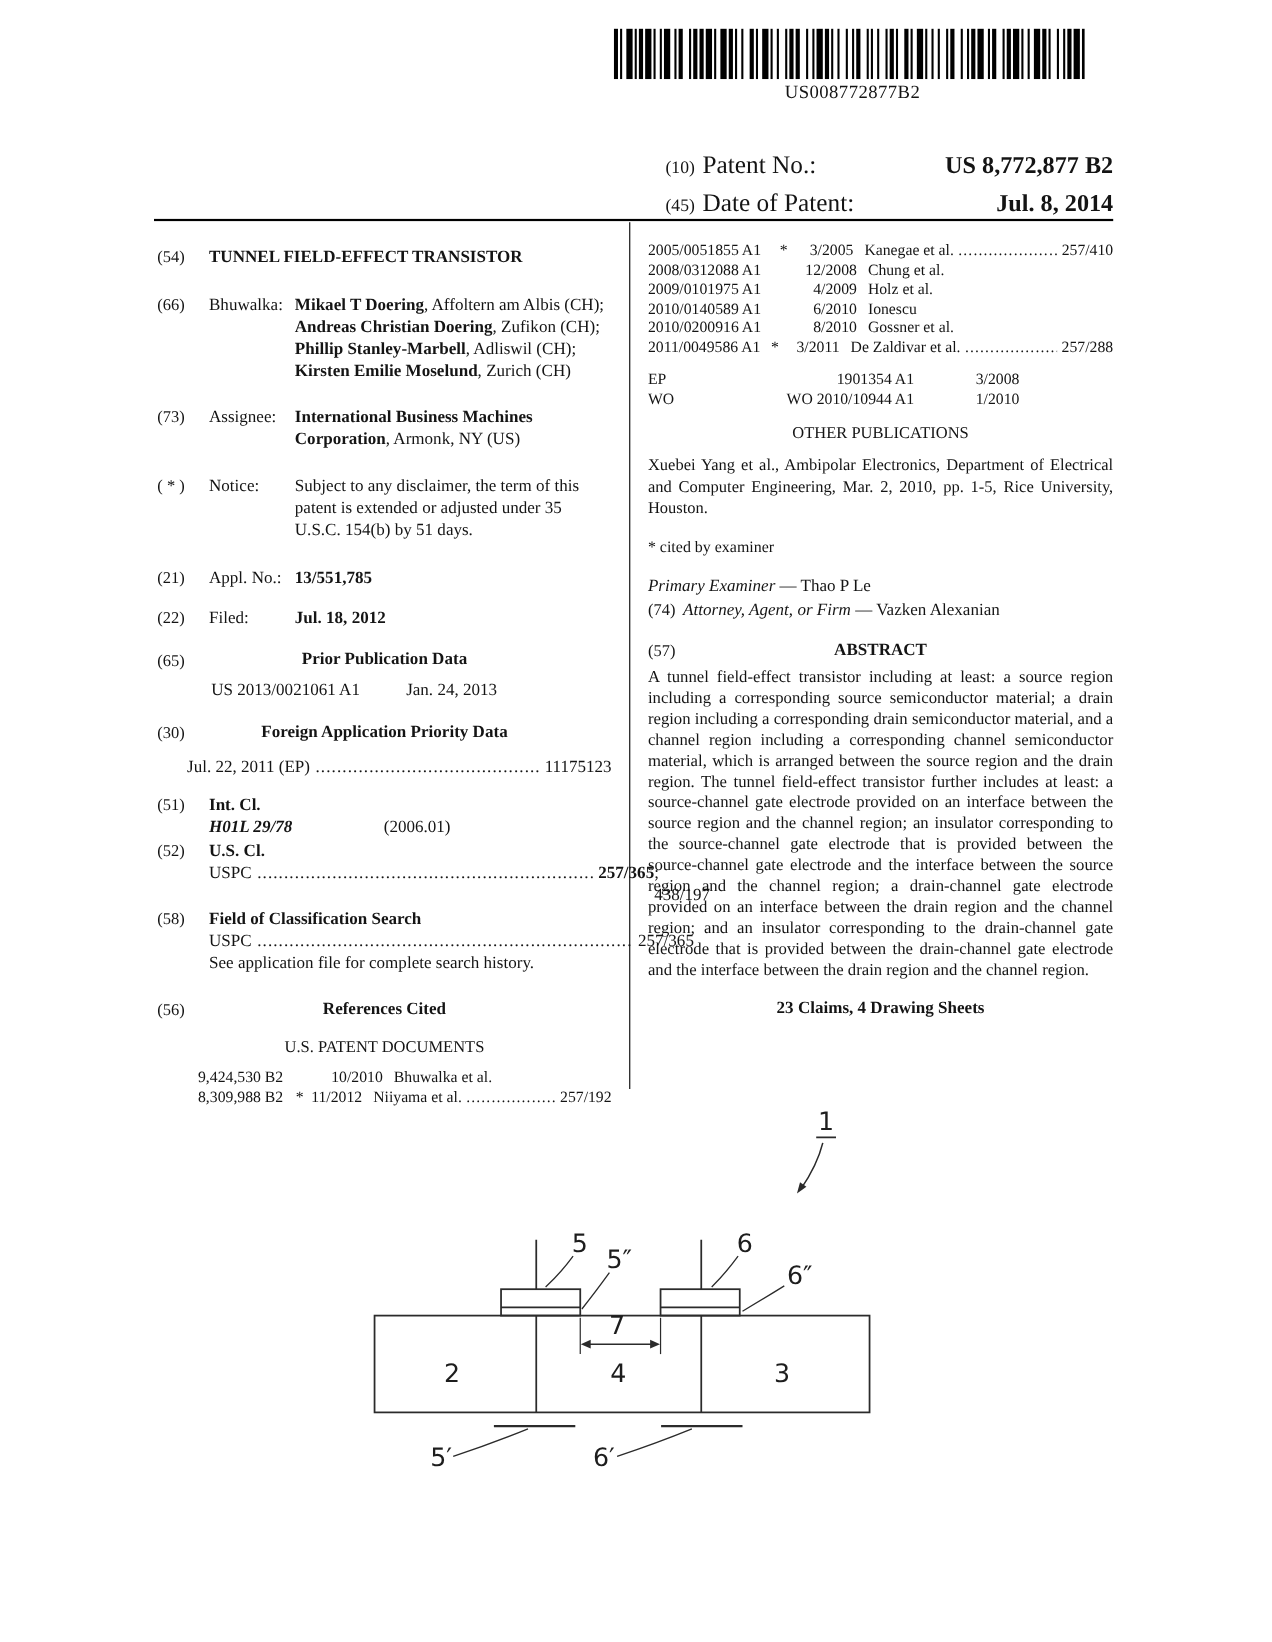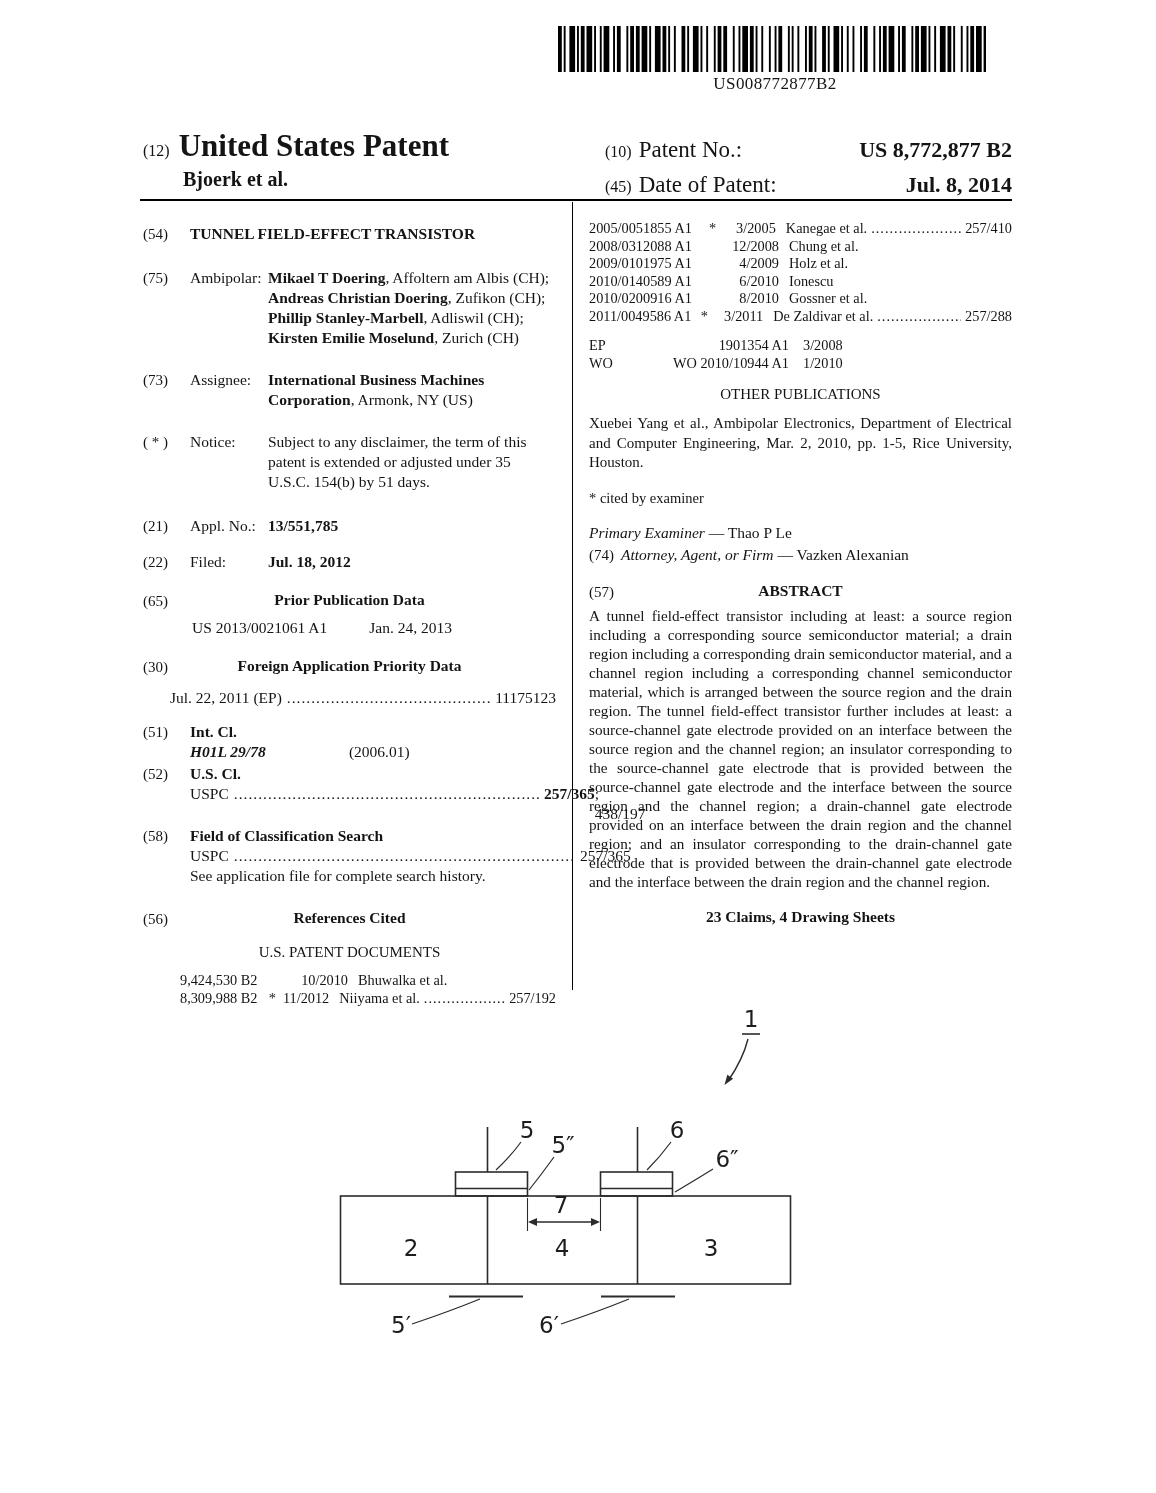--- a/index.html
+++ b/index.html
@@ -52,21 +52,21 @@
   .cit-head { text-align:center; margin-top:14px; font-size:15px; }
   .cit-rows-left { margin-left:37px; margin-top:10px; }
   .cit-row { display:flex; align-items:baseline; font-size:14.3px; line-height:17.5px; white-space:nowrap; }
   .cit-num-l { width:100px; }
   .cit-num-r { width:122px; }
   .cit-star { width:12px; }
   .cit-date { width:56px; text-align:right; }
   .cit-name { margin-left:10px; }
   .cit-dots { flex:1 1 auto; overflow:hidden; white-space:nowrap; margin:0 4px; letter-spacing:1px; }
 
-  .for-row { display:flex; align-items:center; font-size:14.3px; line-height:17.5px; }
+  .for-row { display:flex; align-items:center; font-size:14.3px; line-height:17.5px;gap:42px; }
   .for-office { width:50px; }
   .for-num { width:150px; text-align:right;font-family:Liberation Serif, serif; }
   .for-date { margin-left:14px; }
 
   .pub-para { margin-top:10px; font-size:15px; line-height:19.5px; text-align:justify; }
   .cited-line { margin-top:15px; font-size:14.5px; }
   .exam-line { margin-top:15px; }
   .attorney-line { margin-top:2px; }
   .abstract-para { margin-top:5px; font-size:15.2px; line-height:19px; text-align:justify; }
   .claims-line { margin-top:16px; text-align:center; font-weight:bold; }
@@ -151,27 +151,20 @@
           <rect x="402.8" y="0" width="1.9" height="46"></rect>
           <rect x="408.5" y="0" width="1.9" height="46"></rect>
           <rect x="412.3" y="0" width="3.8" height="46"></rect>
           <rect x="418.0" y="0" width="5.7" height="46"></rect>
           <rect x="425.6" y="0" width="2.4" height="46"></rect>
         </g>
     </svg>
     <div class="barcode-text">US008772877B2</div>
   </div>
 
-  <div class="hdr-left">
-    <div class="hdr-title-row">
-      <span class="hdr-code">(12)</span>
-      <span class="hdr-title">United States Patent</span>
-    </div>
-    <div class="hdr-authors">Bjoerk et al.</div>
-  </div>
   <div class="hdr-right">
     <div class="hdr-right-row">
       <span class="hdr-code">(10)</span>
       <span class="lbl">Patent No.:</span>
       <span class="val">US 8,772,877 B2</span>
     </div>
     <div class="hdr-right-row">
       <span class="hdr-code">(45)</span>
       <span class="lbl">Date of Patent:</span>
       <span class="val">Jul. 8, 2014</span>
@@ -182,22 +175,22 @@
   <div class="rule-v"></div>
 
   <div class="col col-left">
 
     <div class="field" style="margin-top:10px">
       <span class="fcode">(54)</span>
       <div><span class="bold">TUNNEL FIELD-EFFECT TRANSISTOR</span></div>
     </div>
 
     <div class="field with-label" style="margin-top:24px">
-      <span class="fcode">(75)</span>
-      <span>Ambipolar:</span>
+      <span class="fcode">(66)</span>
+      <span>Bhuwalka:</span>
       <div><span class="bold">Mikael T Doering</span><span>, Affoltern am Albis (CH); </span><span class="bold">Andreas Christian Doering</span><span>, Zufikon (CH); </span><span class="bold">Phillip Stanley-Marbell</span><span>, Adliswil (CH); </span><span class="bold">Kirsten Emilie Moselund</span><span>, Zurich (CH)</span></div>
     </div>
 
     <div class="field with-label" style="margin-top:22px">
       <span class="fcode">(73)</span>
       <span>Assignee:</span>
       <div><span class="bold">International Business Machines Corporation</span><span>, Armonk, NY (US)</span></div>
     </div>
 
     <div class="field with-label" style="margin-top:22px">

